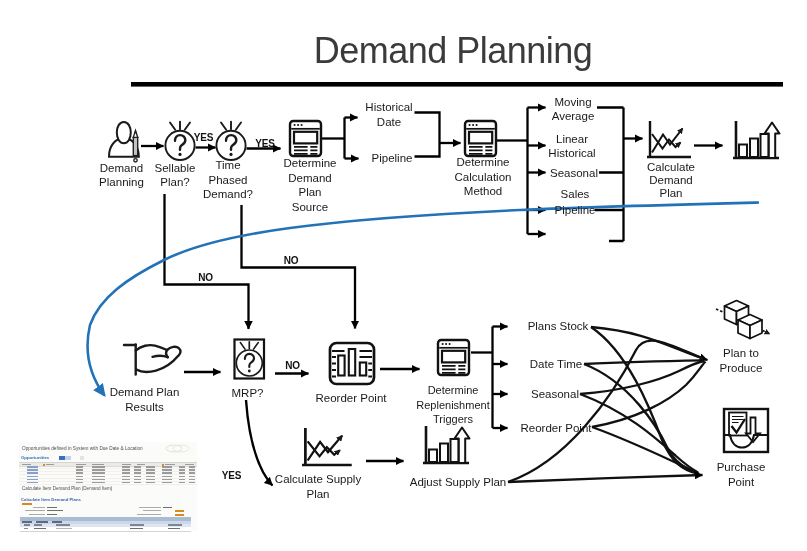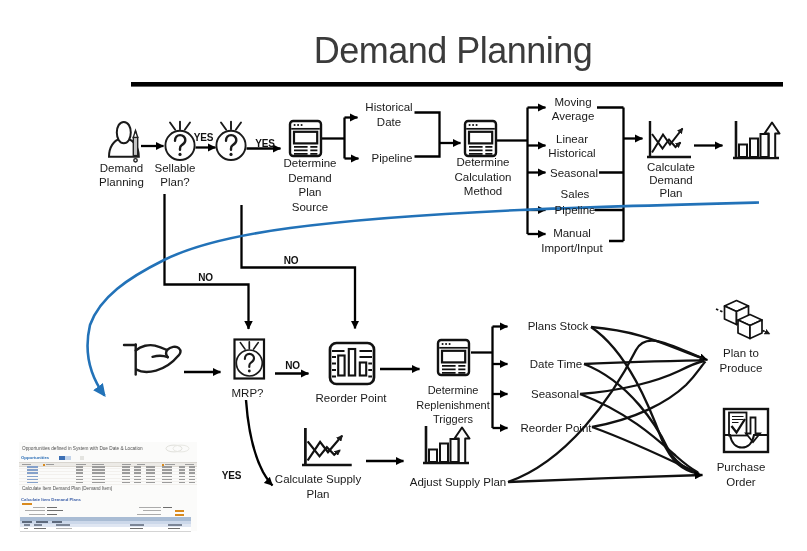--- a/index.html
+++ b/index.html
@@ -222,58 +222,61 @@
       <path d="M731.5,426 L736.5,432.5 L745,419" stroke-width="2.3"></path>
       <path d="M750.5,417.5 V433.5 H746 L753,442 L760,433.5 H755.5 V417.5 Z" stroke-width="1.8"></path>
       <path d="M724,435 H730 C731.5,443.5 736.5,447.5 742,447.5 C747.5,447.5 752.5,443.5 754,435 H768" stroke-width="2"></path>
     </g>
   </svg>
 
   <div class="lbl" style="left:121.5px;top:160.5px">Demand
 Planning</div>
   <div class="lbl" style="left:175px;top:160.5px">Sellable
 Plan?</div>
+  <div class="lbl" style="left:228px;top:158px">Time
+Phased
+Demand?</div>
   <div class="lbl" style="left:310px;top:156px">Determine
 Demand
 Plan
 Source</div>
   <div class="lbl" style="left:389px;top:100px">Historical
 Date</div>
   <div class="lbl" style="left:392px;top:151px">Pipeline</div>
   <div class="lbl" style="left:483px;top:155px">Determine
 Calculation
 Method</div>
   <div class="lbl" style="left:573px;top:94.5px">Moving
 Average</div>
   <div class="lbl" style="left:572px;top:131.5px">Linear
 Historical</div>
   <div class="lbl" style="left:574px;top:165.5px">Seasonal</div>
   <div class="lbl" style="left:575px;top:187px;line-height:15.5px">Sales
 Pipeline</div>
-  <div class="lbl" style="left:572px;top:226px">Manual
-Import/Input</div>
   <div class="lbl" style="left:671px;top:160.5px;line-height:13px">Calculate
 Demand
 Plan</div>
+  <div class="lbl" style="left:144.5px;top:385px">Demand Plan
+Results</div>
   <div class="lbl" style="left:247.5px;top:385.5px">MRP?</div>
   <div class="lbl" style="left:351px;top:391px">Reorder Point</div>
   <div class="lbl" style="left:318px;top:472px">Calculate Supply
 Plan</div>
   <div class="lbl" style="left:458px;top:475px">Adjust Supply Plan</div>
   <div class="lbl" style="left:453px;top:383px;font-size:11px">Determine
 Replenishment
 Triggers</div>
   <div class="lbl" style="left:558px;top:319px">Plans Stock</div>
   <div class="lbl" style="left:556px;top:357px">Date Time</div>
   <div class="lbl" style="left:555px;top:387px">Seasonal</div>
   <div class="lbl" style="left:556px;top:420.5px">Reorder Point</div>
   <div class="lbl" style="left:741px;top:346px">Plan to
 Produce</div>
   <div class="lbl" style="left:741px;top:460px">Purchase
-Order</div>
+Point</div>
 
   <div class="edge" style="left:203.5px;top:132px">YES</div>
   <div class="edge" style="left:265px;top:138px">YES</div>
   <div class="edge" style="left:205.5px;top:271.5px">NO</div>
   <div class="edge" style="left:291px;top:254.5px">NO</div>
   <div class="edge" style="left:292.5px;top:359.5px">NO</div>
   <div class="edge" style="left:231.5px;top:470px">YES</div>
 
   <div id="shot">
     <div id="shot-title1"><span class="micro" style="display:inline-block">Opportunities defined in System with Due Date &amp; Location</span></div>

